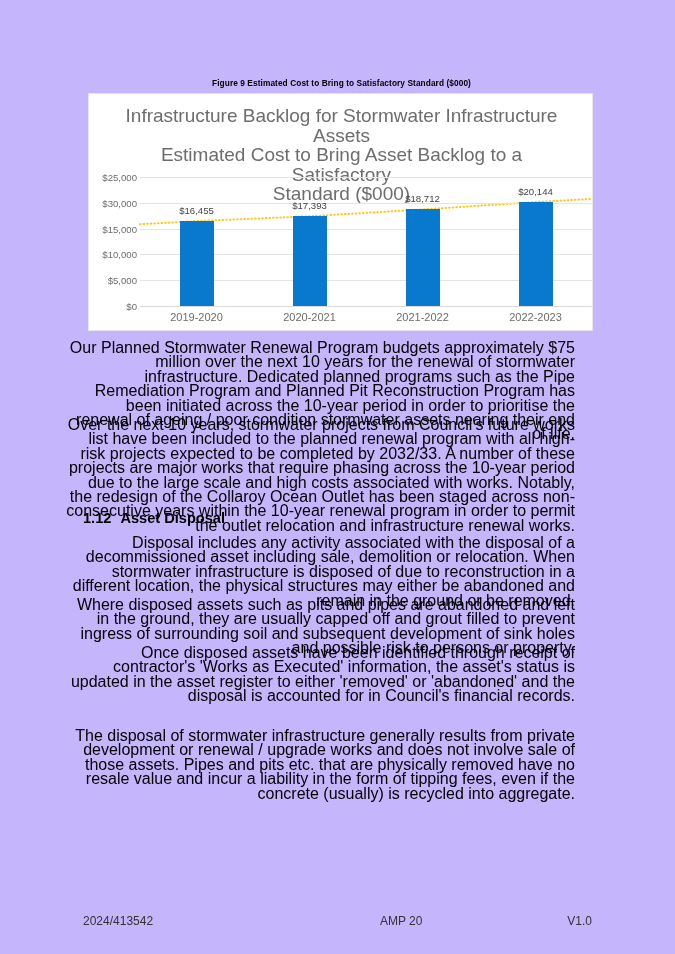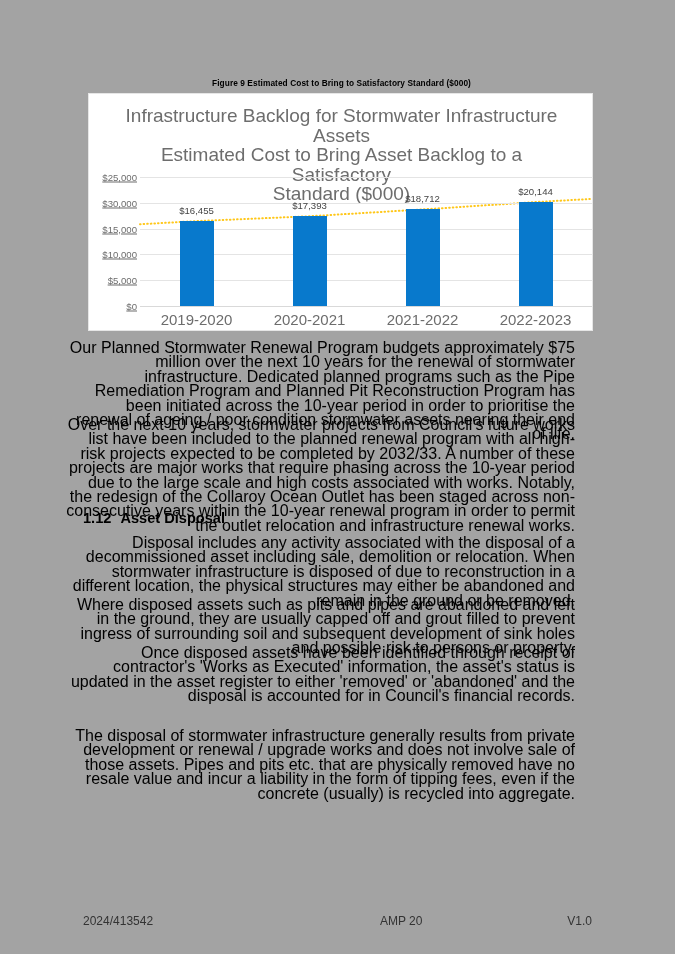--- a/index.html
+++ b/index.html
@@ -13,21 +13,21 @@
     height: 954px;
     position: relative;
     font-family: "Liberation Sans", sans-serif;
     color: #000000;
     overflow: hidden;
   }
 
   .page {
     position: absolute;
     inset: 0;
-    background: #a3a3a3;
+    background: #c4b5fd;
     padding-left: 40px;
   }
 
   
   .figure-caption {
     position: absolute;
     left: 88px;
     top: 78px;
     width: 507px;
     text-align: center;
@@ -83,21 +83,20 @@
 
   .ytick {
     position: absolute;
     right: 455px;           
     width: 62px;
     text-align: right;
     font-size: 9.6px;
     color: #6d6d6d;
     transform: translateY(-50%);
     white-space: nowrap;
-    text-decoration: underline;
   }
 
   .bar {
     position: absolute;
     bottom: 0;
     width: 34px;
     background: #0879CC;
   }
 
   .bar-label {
@@ -108,21 +107,21 @@
     color: #444444;
     transform: translateX(-50%);
     white-space: nowrap;
   }
 
   .xtick {
     position: absolute;
     top: 134px;
     width: 96px;
     text-align: center;
-    font-size: 15px;
+    font-size: 11px;
     color: #6d6d6d;
     transform: translateX(-50%);
     white-space: nowrap;
   }
 
   .trend-svg {
     position: absolute;
     left: 0;
     top: -16px;
     width: 452px;

